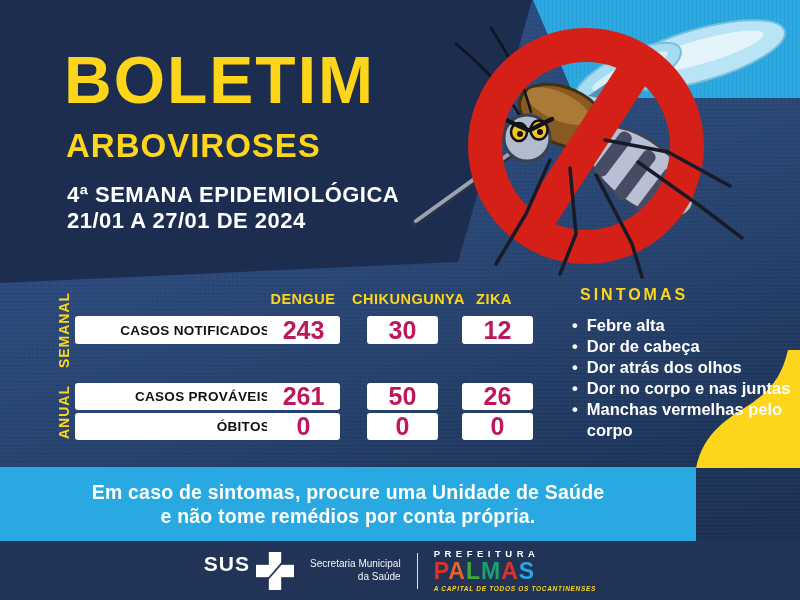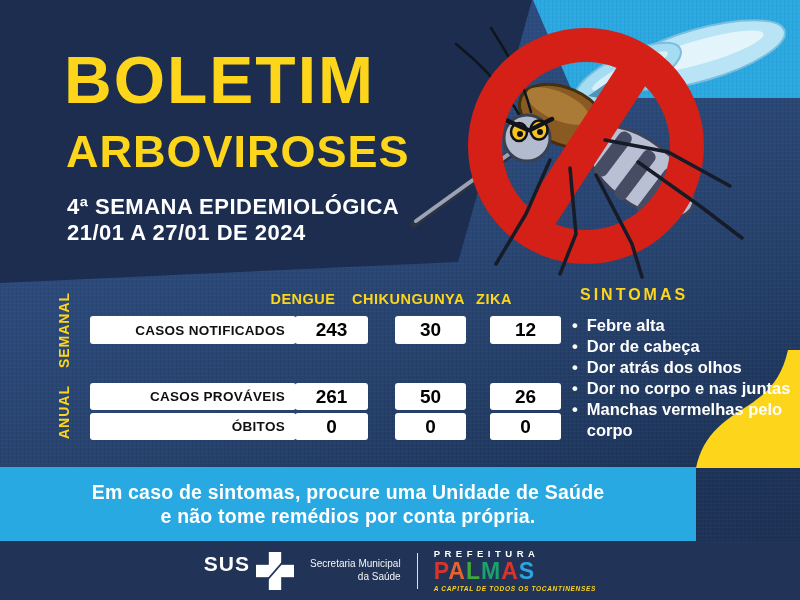--- a/index.html
+++ b/index.html
@@ -27,37 +27,37 @@
   .panel{
     left:0;top:0;width:560px;height:290px;z-index:2;
     background:#1c2d50;
     clip-path:polygon(0 0,532px 0,505px 97px,458px 262px,0 283px);
   }
   .mosquito-sign{left:400px;top:0;width:400px;height:320px;z-index:3;}
   .yellow-blob{right:0;top:348px;width:175px;height:120px;z-index:2;}
   
   .title-block{left:64px;top:46px;z-index:4;color:#fdd51b;}
   .title-block h1{margin:0;font-size:66px;line-height:1.05;font-weight:800;letter-spacing:2px;}
-  .title-block h2{margin:14px 0 8px 2px;font-size:45px;line-height:1;font-weight:800;letter-spacing:1px;}
+  .title-block h2{margin:14px 0 8px 2px;font-size:33px;line-height:1;font-weight:800;letter-spacing:1px;}
   .subtitle{margin:20px 0 0 3px;color:#fff;font-size:22px;line-height:26px;font-weight:700;letter-spacing:.5px;}
   
   .col-head{position:absolute;z-index:4;color:#fdd51b;font-weight:800;font-size:14.5px;text-align:center;letter-spacing:.5px;}
   .head-dengue{left:263px;top:291px;width:80px;}
   .head-chik{left:352px;top:291px;width:100px;}
   .head-zika{left:454px;top:291px;width:80px;text-align:center;}
   .group-label{position:absolute;z-index:4;color:#fdd51b;font-weight:800;font-size:14px;letter-spacing:1px;transform:translate(-50%,-50%) rotate(-90deg);white-space:nowrap;}
   .g-semanal{left:64px;top:330px;}
   .g-anual{left:64px;top:412px;}
   .cell{position:absolute;z-index:4;background:#fff;border-radius:3px;display:flex;align-items:center;}
   .label-cell{justify-content:flex-end;padding-right:11px;box-sizing:border-box;color:#101010;font-weight:800;font-size:13.5px;letter-spacing:.3px;}
-  .value-cell{justify-content:center;color:#000000;font-weight:800;font-size:19px;margin-left:28px;}
+  .value-cell{justify-content:center;color:#be185d;font-weight:800;font-size:25px;}
   .r1{top:316px;height:28px;}
   .r2{top:383px;height:27px;}
   .r3{top:413px;height:27px;}
-  .c-label{left:75px;width:206px;margin-left:15px;}
+  .c-label{left:75px;width:206px;}
   .c-dengue{left:267px;width:73px;}
   .c-chik{left:367px;width:71px;}
   .c-zika{left:462px;width:71px;}
   
   .symptoms{left:572px;top:286px;width:220px;z-index:4;color:#fff;}
   .symptoms h3{margin:0 0 11px 8px;color:#fdd51b;font-size:16px;font-weight:800;letter-spacing:3px;}
   .symptoms ul{margin:0;padding:0;list-style:none;}
   .symptoms li{display:flex;gap:9px;font-size:16.5px;font-weight:700;line-height:21px;}
   .symptoms .dot{flex:0 0 auto;}
   

